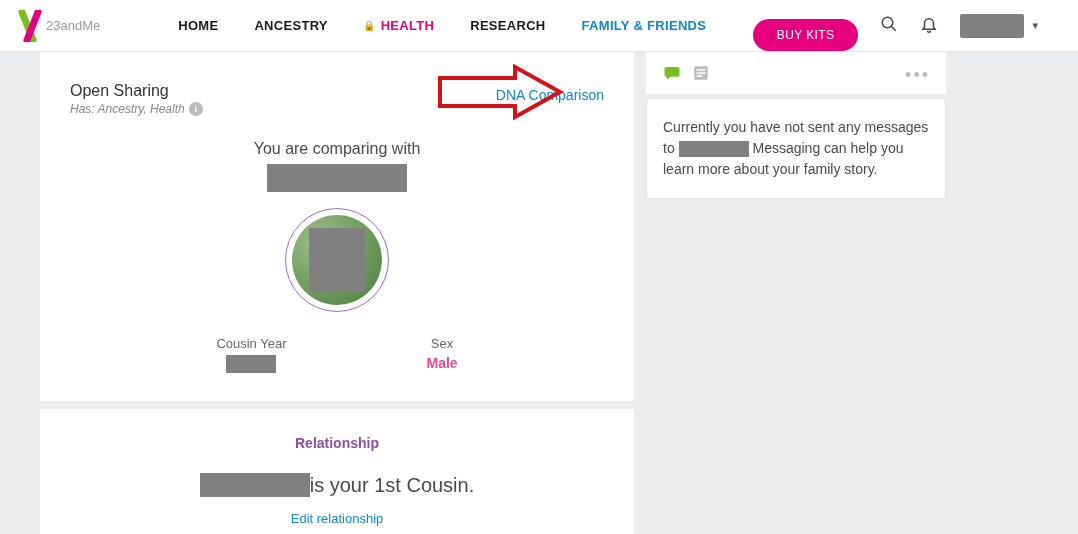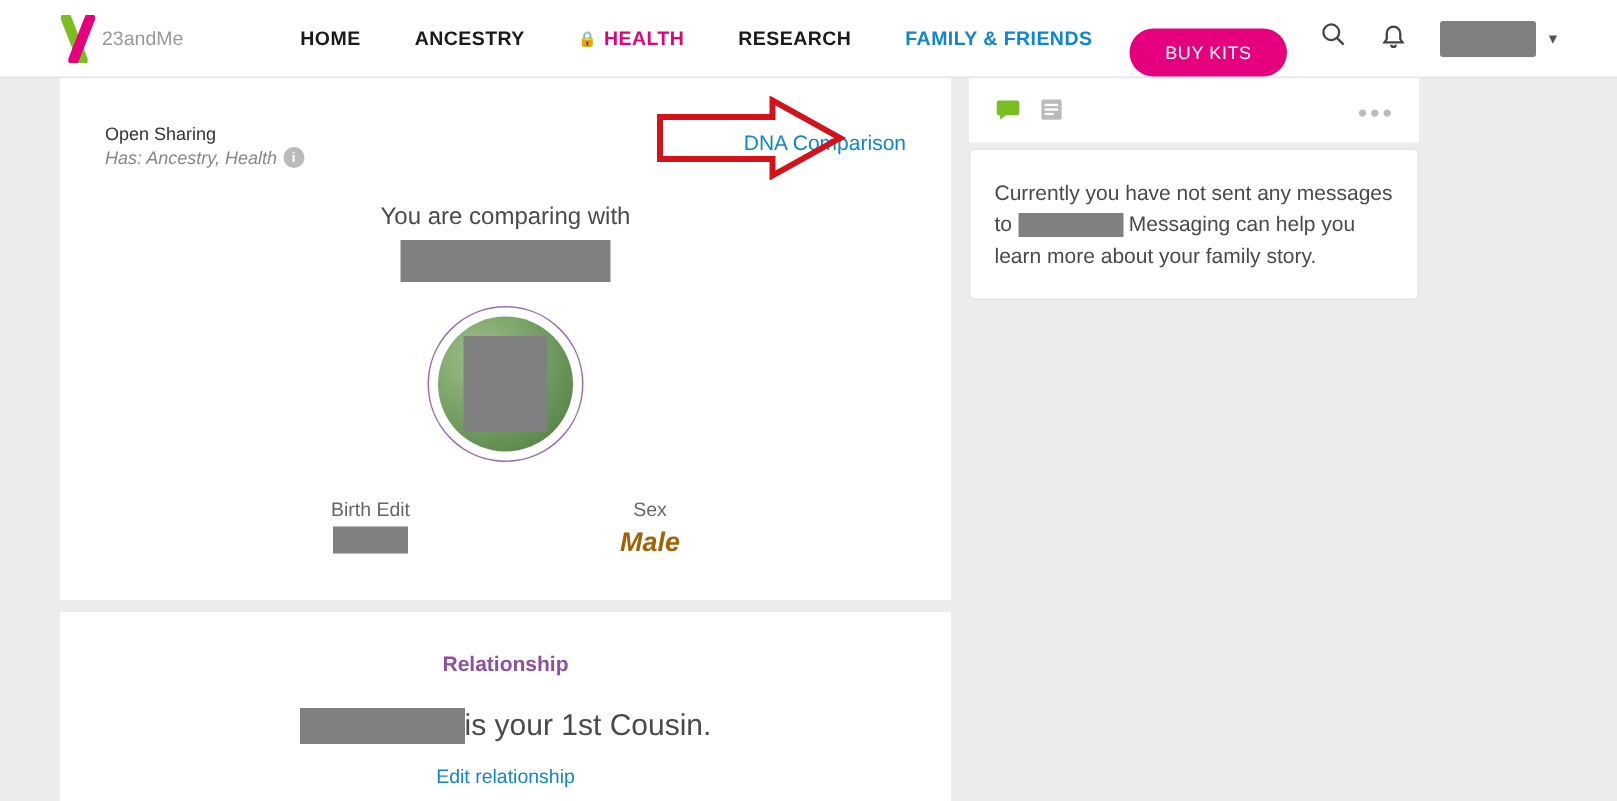--- a/index.html
+++ b/index.html
@@ -1,57 +1,57 @@
 <!DOCTYPE html>
 <html><head>
   <meta charset="utf-8">
   <style>
     * { margin: 0; padding: 0; box-sizing: border-box; }
     body { font-family: -apple-system, BlinkMacSystemFont, "Segoe UI", Helvetica, Arial, sans-serif; background: #ebeced; color: #1a1a1a; width: 1078px; height: 534px; overflow: hidden; }
     
-    .header { background: #fff; height: 52px; display: flex; align-items: center; padding: 0 40px 0 40px; border-bottom: 1px solid #e5e5e5; }
+    .header { background: #fff; height: 52px; display: flex; align-items: center; padding: 0 40px 0 18px; border-bottom: 1px solid #e5e5e5; }
     .logo { display: flex; align-items: center; gap: 2px; }
     .logo-mark { width: 24px; height: 32px; position: relative; }
     .logo-text { font-size: 13px; color: #999; font-weight: 500; margin-left: 2px; }
     
     .nav { display: flex; align-items: center; gap: 0; margin-left: 60px; }
     .nav-item { font-size: 13px; font-weight: 700; color: #1a1a1a; padding: 0 18px; letter-spacing: 0.3px; cursor: pointer; }
     .nav-item.health { color: #e6007e; display: flex; align-items: center; gap: 4px; }
     .nav-item.friends { color: #0e87d0; }
     .lock-icon { font-size: 10px; }
     
     .header-right { margin-left: auto; display: flex; align-items: center; gap: 22px; }
     .buy-kits { background: #e6007e; color: #fff; border-radius: 20px; padding: 9px 24px; font-size: 12px; font-weight: 400; letter-spacing: 0.4px; cursor: pointer; margin-top: 18px; }
     .icon-btn { cursor: pointer; color: #555; }
     .user-menu { display: flex; align-items: center; gap: 8px; cursor: pointer; }
     .user-avatar { width: 64px; height: 24px; background: #808080; border-radius: 2px; }
     .chevron { font-size: 11px; color: #555; }
     
     .main { display: flex; gap: 12px; padding: 0 40px; }
     
     .left-panel { width: 594px; background: #fff; padding: 30px 30px 20px 30px; position: relative; }
-    .open-sharing { font-size: 12px; color: #333; }
+    .open-sharing { font-size: 16px; color: #333; }
     .has-line { font-size: 12px; color: #888; font-style: italic; display: flex; align-items: center; gap: 4px; margin-top: 2px;}
     .info-icon { width: 14px; height: 14px; background: #bbb; border-radius: 50%; color: #fff; display: inline-flex; align-items: center; justify-content: center; font-size: 9px; font-style: normal; font-weight: bold; }
     
     .dna-link { position: absolute; top: 35px; right: 30px; color: #0e87d0; font-size: 14px; cursor: pointer; }
     
     .annot-arrow { position: absolute; top: 12px; left: 395px; }
     
     .comparing { text-align: center; margin-top: 24px; }
     .comparing-title { font-size: 16px; color: #4a4a4a; margin-top: 12px; }
     .comparing-name { width: 140px; height: 28px; background: #808080; margin: 6px auto 16px; }
     .avatar-circle { width: 104px; height: 104px; border-radius: 50%; border: 1px solid #9b6eb8; margin: 0 auto; display:flex; align-items:center; justify-content:center; position:relative; overflow:hidden; }
     .avatar-bg { width: 90px; height:90px; border-radius:50%; background: radial-gradient(circle at 30% 30%, #9dbf8a, #4a7a3a); position:absolute; }
     .avatar-block { width: 56px; height: 64px; background: #808080; position: relative; z-index:1; }
     
     .info-row { display:flex; justify-content:center; gap: 140px; margin-top: 24px; }
     .info-col { text-align:center; }
     .info-label { font-size: 13px; color: #666; }
-    .info-val { font-size: 18px; font-weight: 700; color:#a16207; margin-top:4px;font-style:italic; }
+    .info-val { font-size: 14px; font-weight: 700; color:#ec4899; margin-top:4px; }
     .info-val.redact { width:50px; height:18px; background:#808080; margin:4px auto 0; }
     
     .divider { height: 8px; background:#ebeced; margin: 28px -30px 0; }
     
     .relationship-section { text-align:center; padding-top: 26px; }
     .rel-title { color:#8c51a3; font-size:14px; font-weight:600; }
     .rel-stmt { display:flex; justify-content:center; align-items:center; gap:0; margin-top:22px; font-size:20px; color:#4a4a4a; }
     .rel-name { width:110px; height:24px; background:#808080; }
     .edit-rel { color:#0e87d0; font-size:13px; margin-top:14px; cursor:pointer; }
     
@@ -122,21 +122,21 @@
 
     <div class="comparing">
       <div class="comparing-title">You are comparing with</div>
       <div class="comparing-name"></div>
       <div class="avatar-circle">
         <div class="avatar-bg"></div>
         <div class="avatar-block"></div>
       </div>
       <div class="info-row">
         <div class="info-col">
-          <div class="info-label">Birth Edit</div>
+          <div class="info-label">Cousin Year</div>
           <div class="info-val redact"></div>
         </div>
         <div class="info-col">
           <div class="info-label">Sex</div>
           <div class="info-val">Male</div>
         </div>
       </div>
     </div>
 
     <div class="divider"></div>

